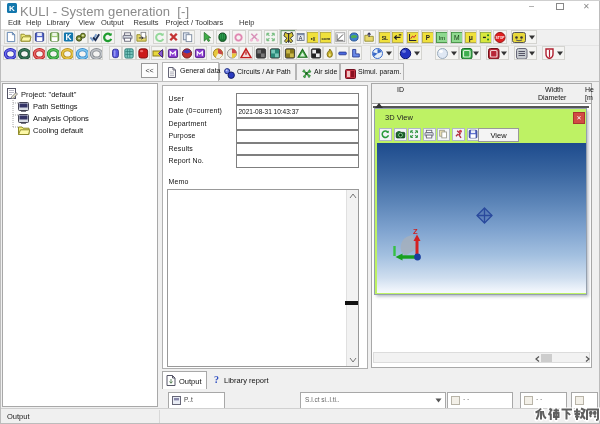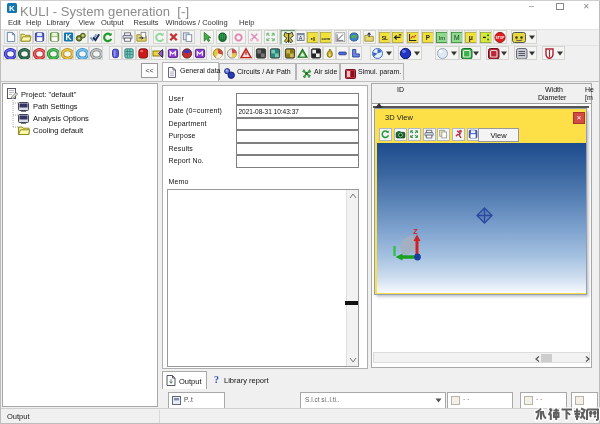--- a/index.html
+++ b/index.html
@@ -27,21 +27,21 @@
   <span class="abs" style="left:19px;top:3.5px;font-size:13px;color:#8a8a8a;letter-spacing:0.05px">KULI - System generation&nbsp;&nbsp;[-]</span>
   <span class="abs" style="left:528px;top:1px;font-size:9px;color:#888">–</span>
   <span class="abs" style="left:555px;top:2.5px;width:8px;height:7px;border:1px solid #888"></span>
   <span class="abs" style="left:582px;top:1.5px;font-size:8px;color:#888">✕</span>
   <span class="menu" style="left:7px">Edit</span>
   <span class="menu" style="left:25px">Help</span>
   <span class="menu" style="left:45.5px">Library</span>
   <span class="menu" style="left:77.5px">View</span>
   <span class="menu" style="left:100px">Output</span>
   <span class="menu" style="left:132.5px">Results</span>
-  <span class="menu" style="left:164.5px">Windows / Cooling</span>
+  <span class="menu" style="left:164.5px">Project / Toolbars</span>
   <span class="menu" style="left:238px">Help</span>
 </div>
 <div class="abs" style="left:0;top:0;width:600px;height:1px;background:#cfcfcf"></div>
 
 <div class="abs" style="left:1px;top:29px;width:598px;height:33px;background:#f0f0f0;border-top:1px solid #e2e2e2"></div>
 <div class="abs" style="left:1px;top:45px;width:598px;height:1px;background:#e4e4e4"></div>
 <span class="tb" style="left:4px;top:30px;width:14px;height:14px">
     <svg width="12" height="12" viewBox="0 0 13 12">
       <path d="M2.5 1 L8 1 L10.5 3.5 L10.5 11 L2.5 11 Z" fill="#fff" stroke="#5a7fae" stroke-width="1"></path>
       <path d="M8 1 L8 3.5 L10.5 3.5" fill="none" stroke="#5a7fae" stroke-width="1"></path>
@@ -570,21 +570,21 @@
     <span class="abs" style="left:173px;top:1.5px">Width</span>
     <span class="abs" style="left:166px;top:9.5px">Diameter</span>
     <span class="abs" style="left:213px;top:1.5px">He</span>
     <span class="abs" style="left:213px;top:9.5px">[m</span>
   </div>
   <div class="abs" style="left:1px;top:22px;width:216px;height:1.6px;background:#555"></div>
   <svg class="abs" style="left:3px;top:19px" width="8" height="5">
       <path d="M4 0 L8 5 L0 5 Z" fill="#333"></path>
     </svg>
 
-  <div class="abs" style="left:2px;top:24px;width:213px;height:187px;background:#fde047;border:1px solid #95a0ae;box-shadow:1.5px 1.5px 3px rgba(120,130,145,.55)">
+  <div class="abs" style="left:2px;top:24px;width:213px;height:187px;background:#bef264;border:1px solid #95a0ae;box-shadow:1.5px 1.5px 3px rgba(120,130,145,.55)">
     <span class="abs" style="left:10px;top:4px;font-size:7.5px;color:#222">3D View</span>
     <span class="abs" style="left:198px;top:2.5px;width:12px;height:12px;background:#d24b44;border:1px solid #a83530;color:#fff;font-size:6px;text-align:center;line-height:11px">✕</span>
     <div class="abs" style="left:2px;top:18px;width:209px;height:15px">
         <span class="d3btn" style="left:2px"><svg width="11" height="11" viewBox="0 0 13 13">
             <path d="M9.5 4 A3.8 3.8 0 1 0 10 7.5" fill="none" stroke="#2a9a3a" stroke-width="1.8"></path>
             <path d="M10.6 1.8 L10 5 L7.2 4" fill="#2a9a3a"></path>
           </svg></span>
         <span class="d3btn" style="left:16.6px"><svg width="11" height="11" viewBox="0 0 13 13">
             <rect x="1.5" y="4" width="10" height="6.5" rx="1" fill="#1a6a2a" stroke="#0a3a14"></rect>
             <circle cx="6.5" cy="7.2" r="2.2" fill="#083a12" stroke="#9fd9a8"></circle>

